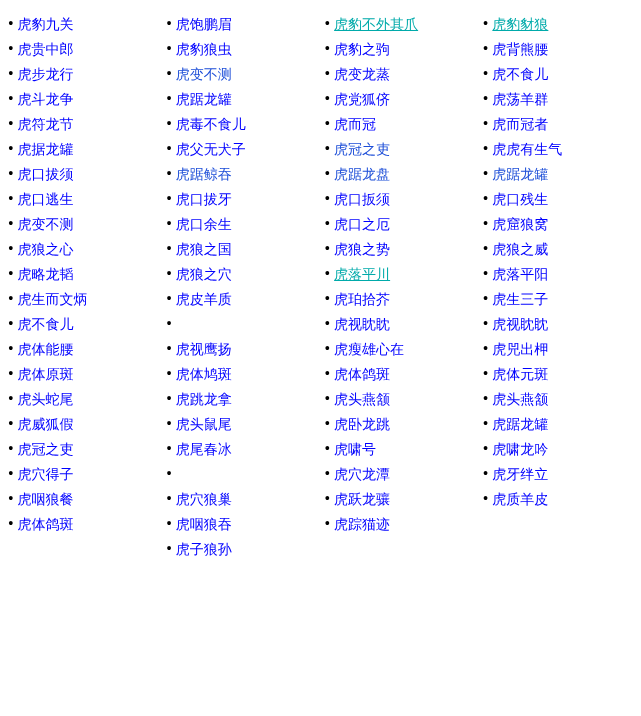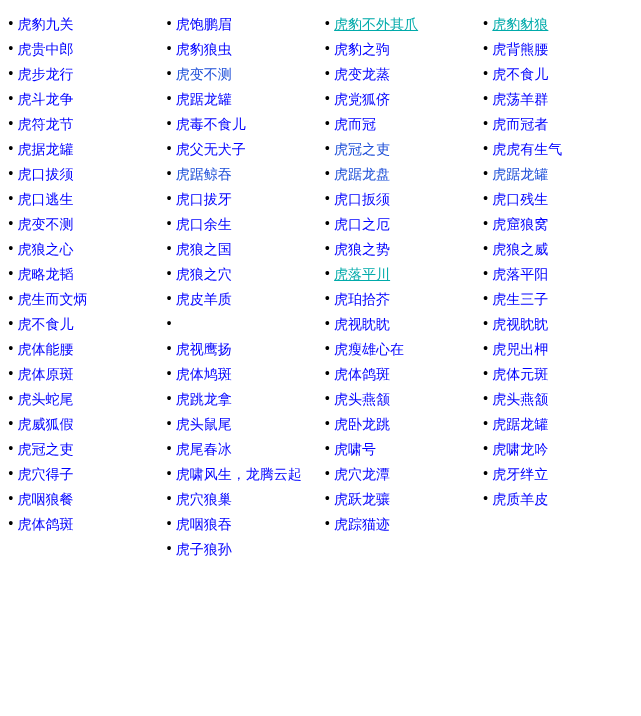--- a/index.html
+++ b/index.html
@@ -217,21 +217,20 @@
       <div class="item">
         <span class="bullet">•</span>
         <a class="item-text blue" href="#">虎头鼠尾</a>
       </div>
       <div class="item">
         <span class="bullet">•</span>
         <a class="item-text blue" href="#">虎尾春冰</a>
       </div>
       <div class="item">
         <span class="bullet">•</span>
-        <a class="item-text blue" href="#">虎啸风生，龙腾云起</a>
       </div>
       <div class="item">
         <span class="bullet">•</span>
         <a class="item-text blue" href="#">虎穴狼巢</a>
       </div>
       <div class="item">
         <span class="bullet">•</span>
         <a class="item-text blue" href="#">虎咽狼吞</a>
       </div>
       <div class="item">

